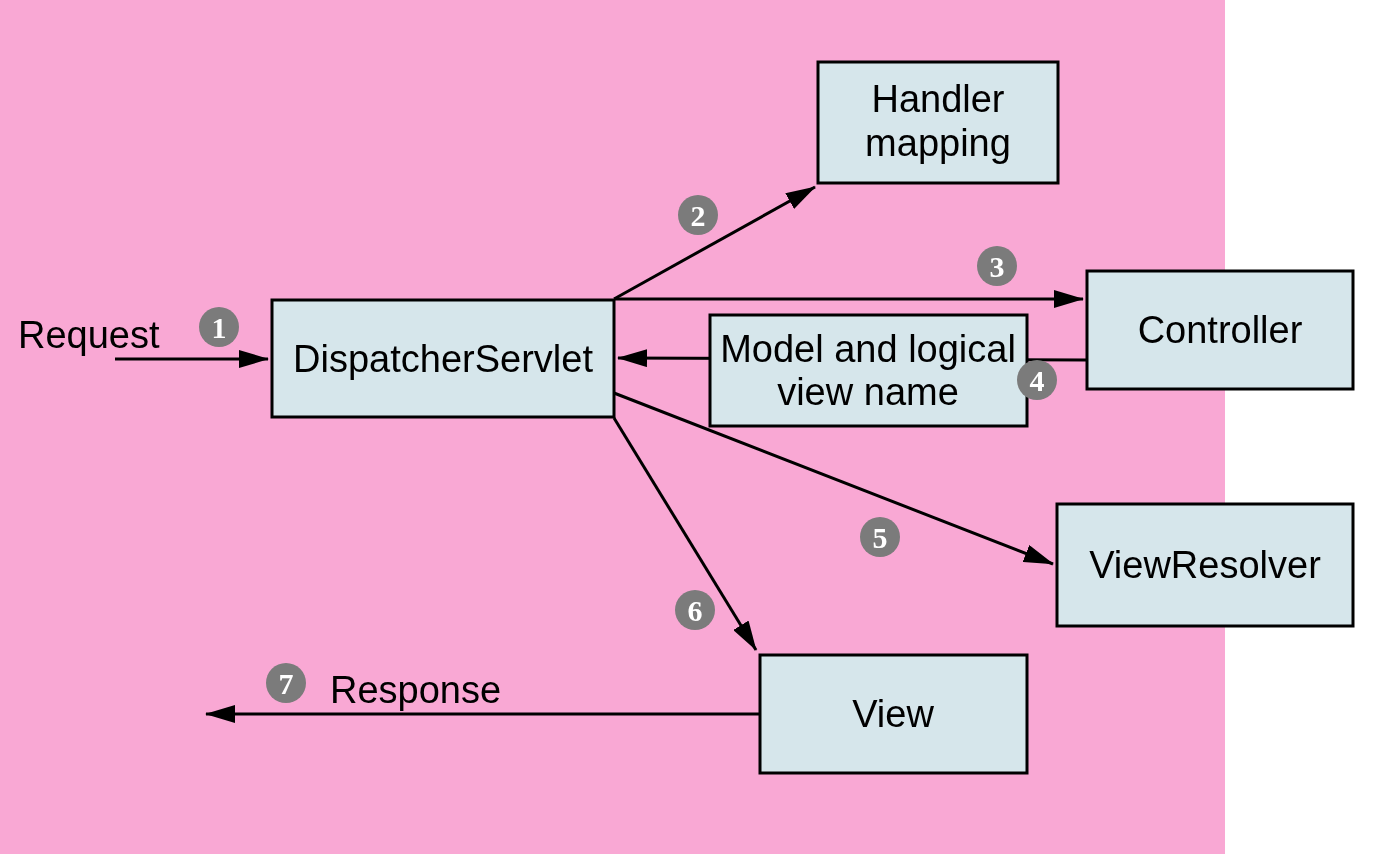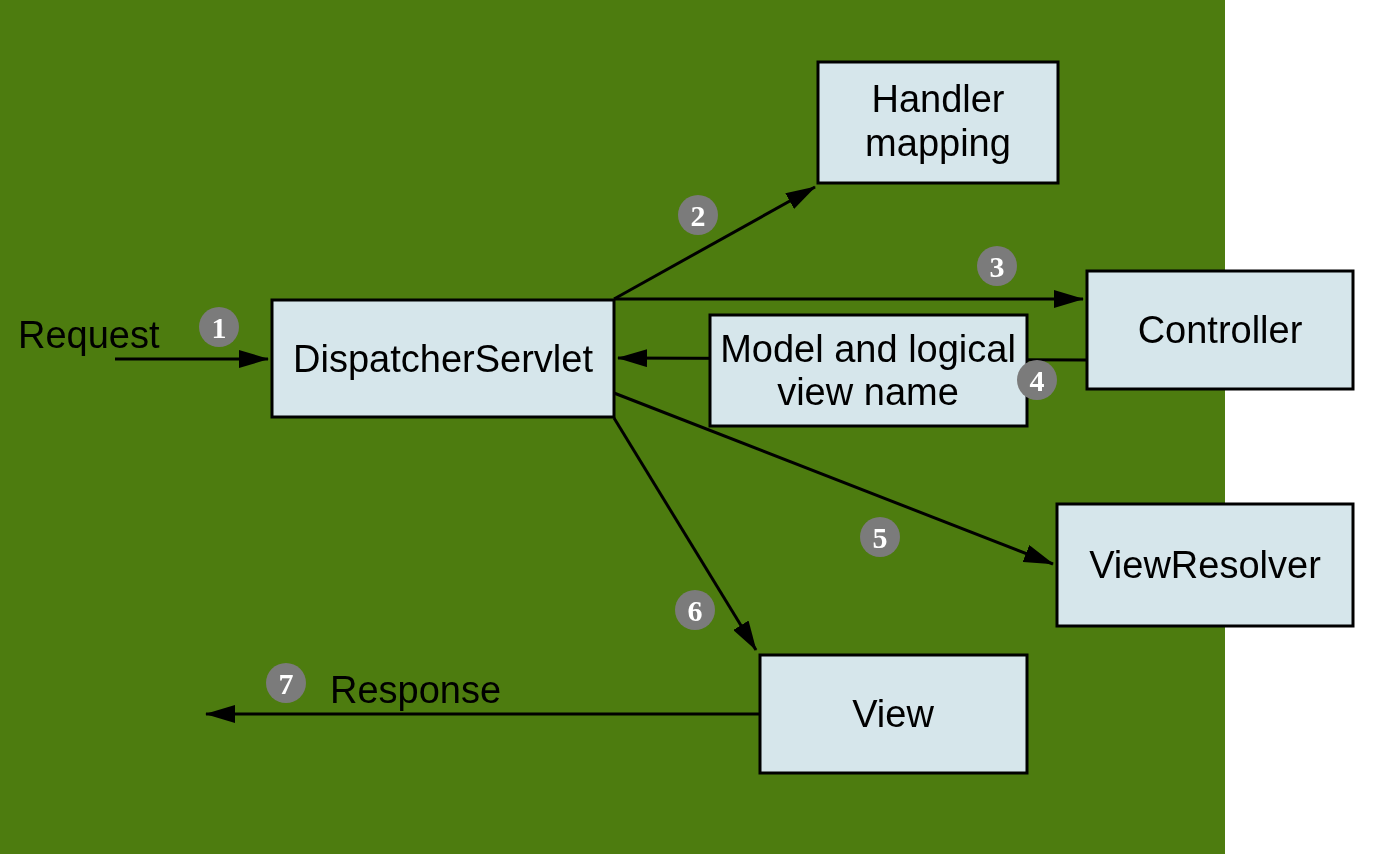--- a/index.html
+++ b/index.html
@@ -7,21 +7,21 @@
     padding: 0;
     background: #ffffff;
     width: 1396px;
     height: 854px;
     overflow: hidden;
   }
   .stage {
     position: relative;
     width: 1225px;
     height: 854px;
-    background: #4d7c0f;
+    background: #f9a8d4;
   }
   svg { display: block; }
   .node-rect {
     stroke: #000000;
     stroke-width: 3;
   }
   .node-label {
     font-family: "Liberation Sans", sans-serif;
     font-size: 38px;
     fill: #000000;

